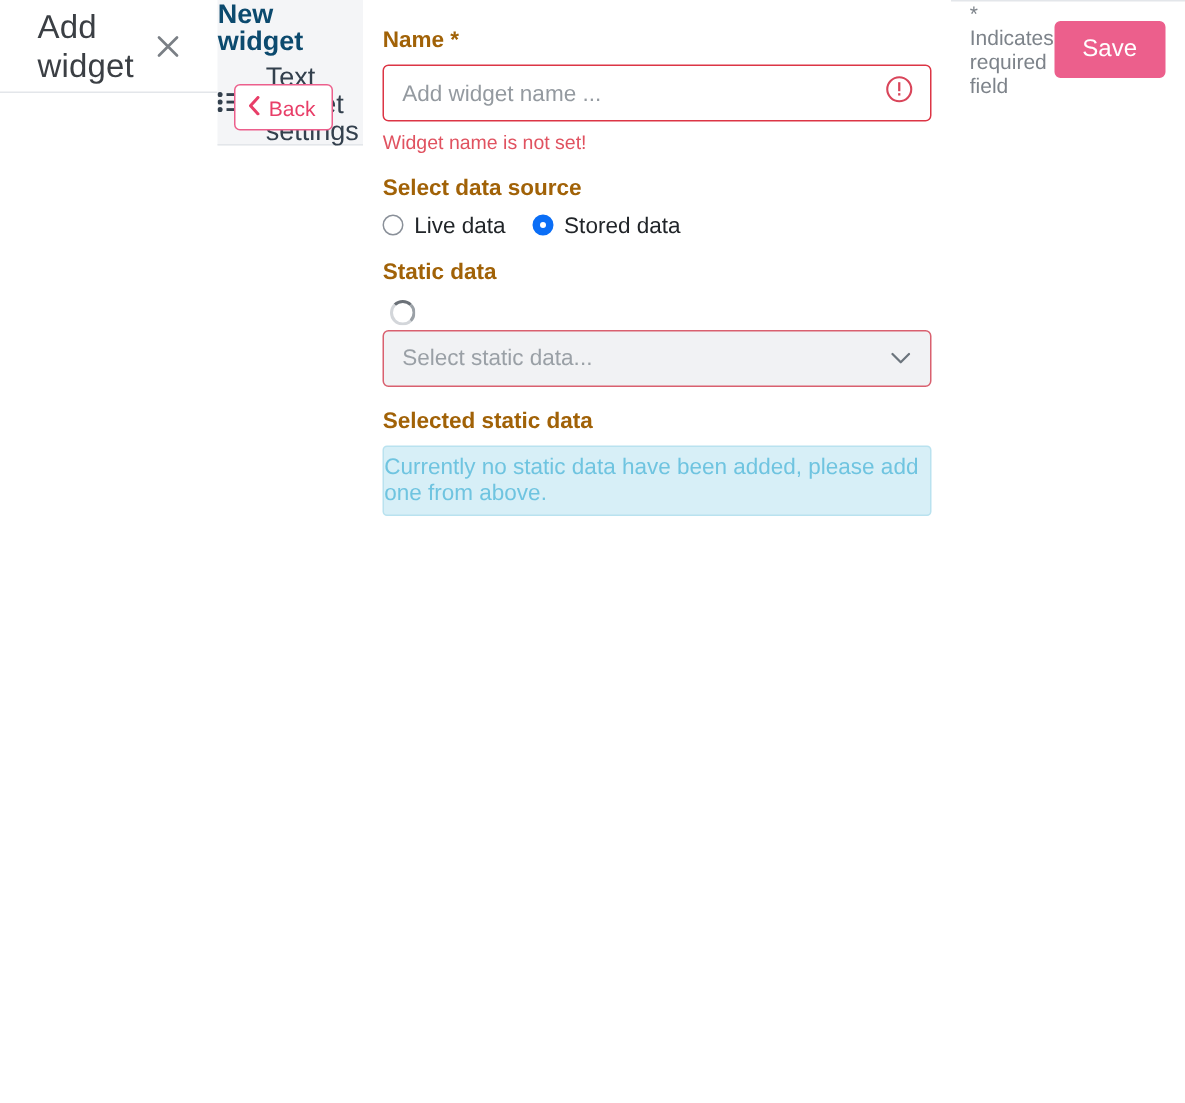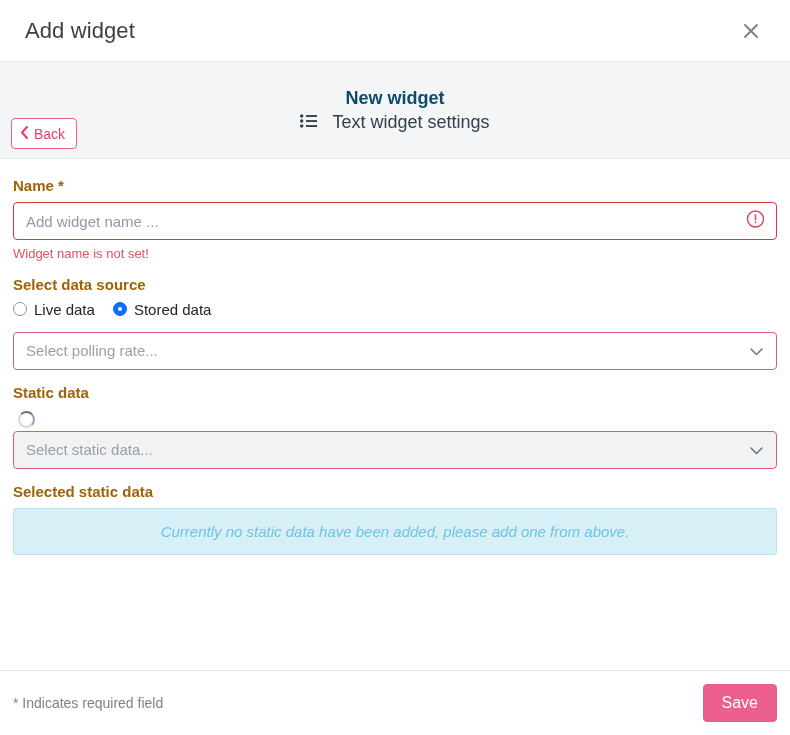--- a/index.html
+++ b/index.html
@@ -13,21 +13,21 @@
     background: #ffffff;
     font-family: "Liberation Sans", sans-serif;
     color: #212529;
     overflow: hidden;
   }
 
   .modal {
     width: 790px;
     height: 735px;
     display: flex;
-    flex-direction: column;
+    flex-direction: row;
     background: #ffffff;
   }
 
   
   .modal-header {
     height: 62px;
     flex: 0 0 62px;
     display: flex;
     align-items: center;
     justify-content: space-between;
@@ -225,21 +225,20 @@
     width: 100%;
     height: 47px;
     background: #d7eff7;
     border: 1px solid #b9e2ef;
     border-radius: 3px;
     display: flex;
     align-items: center;
     justify-content: center;
     font-size: 15px;
     color: #6fc4e0;
-    font-style: italic;
   }
 
   
   .modal-footer {
     flex: 0 0 65px;
     height: 65px;
     border-top: 1px solid #e3e6ea;
     display: flex;
     align-items: center;
     justify-content: space-between;
@@ -339,28 +338,20 @@
           <span>Live data</span>
         </label>
         <label class="radio-opt">
           <span class="radio-mark checked"></span>
           <span>Stored data</span>
         </label>
       </div>
     </div>
 
     <div class="group">
-      <div class="select-box">
-        <span>Select polling rate...</span>
-        <span class="caret">
-          <svg width="13" height="9" viewBox="0 0 13 9">
-            <path d="M1 1.5 L6.5 7 L12 1.5" stroke="#6c757d" stroke-width="1.5" fill="none" stroke-linecap="round" stroke-linejoin="round"></path>
-          </svg>
-        </span>
-      </div>
     </div>
 
     <div class="group">
       <div class="field-label">Static data</div>
       <div class="spinner-row">
         <span class="spinner"></span>
       </div>
       <div class="select-box disabled">
         <span>Select static data...</span>
         <span class="caret">

